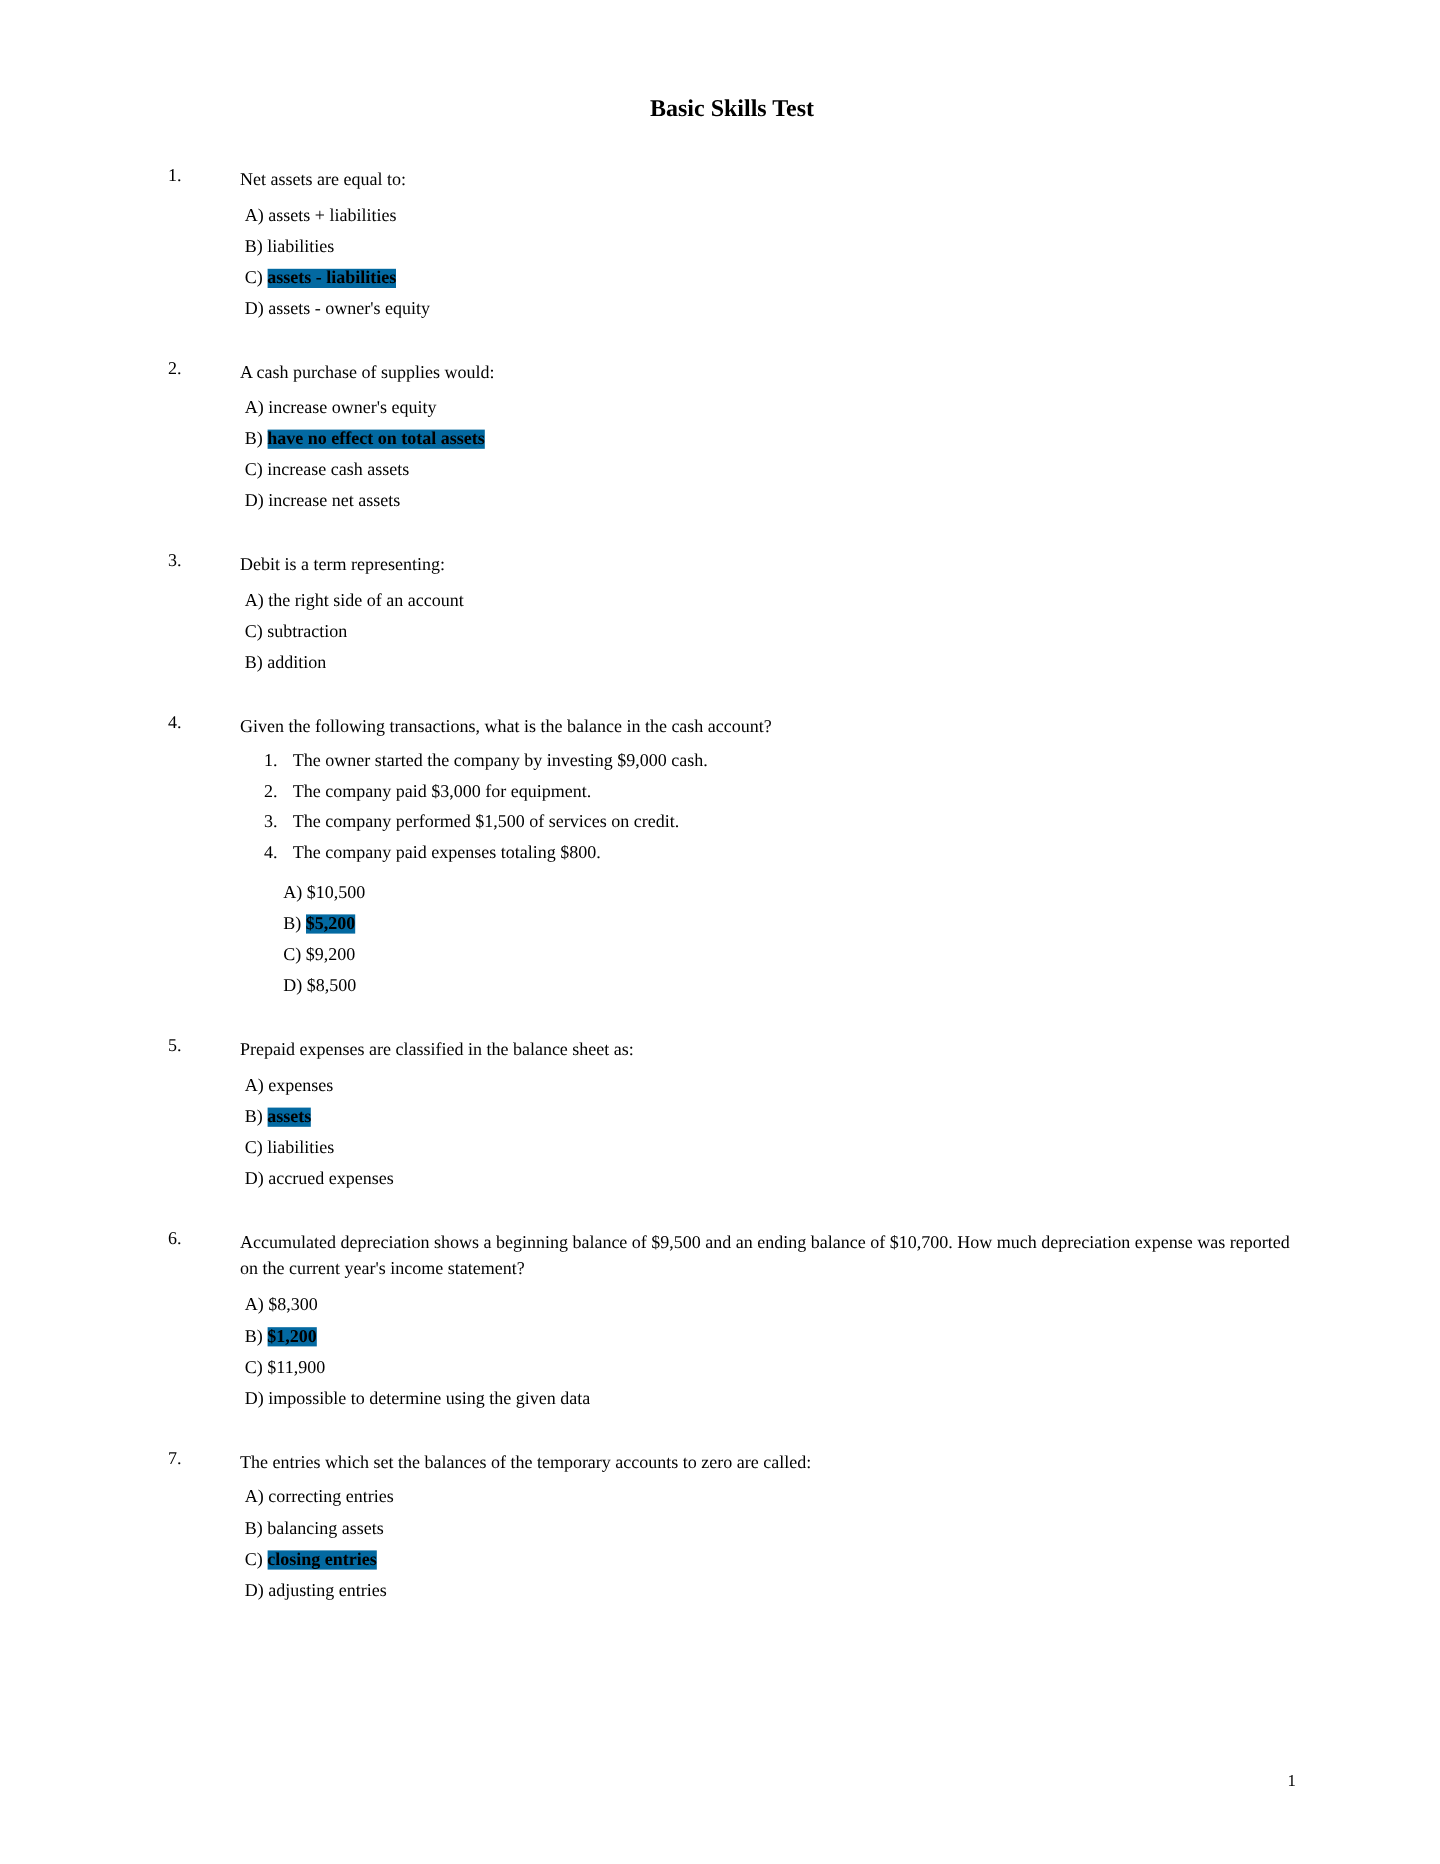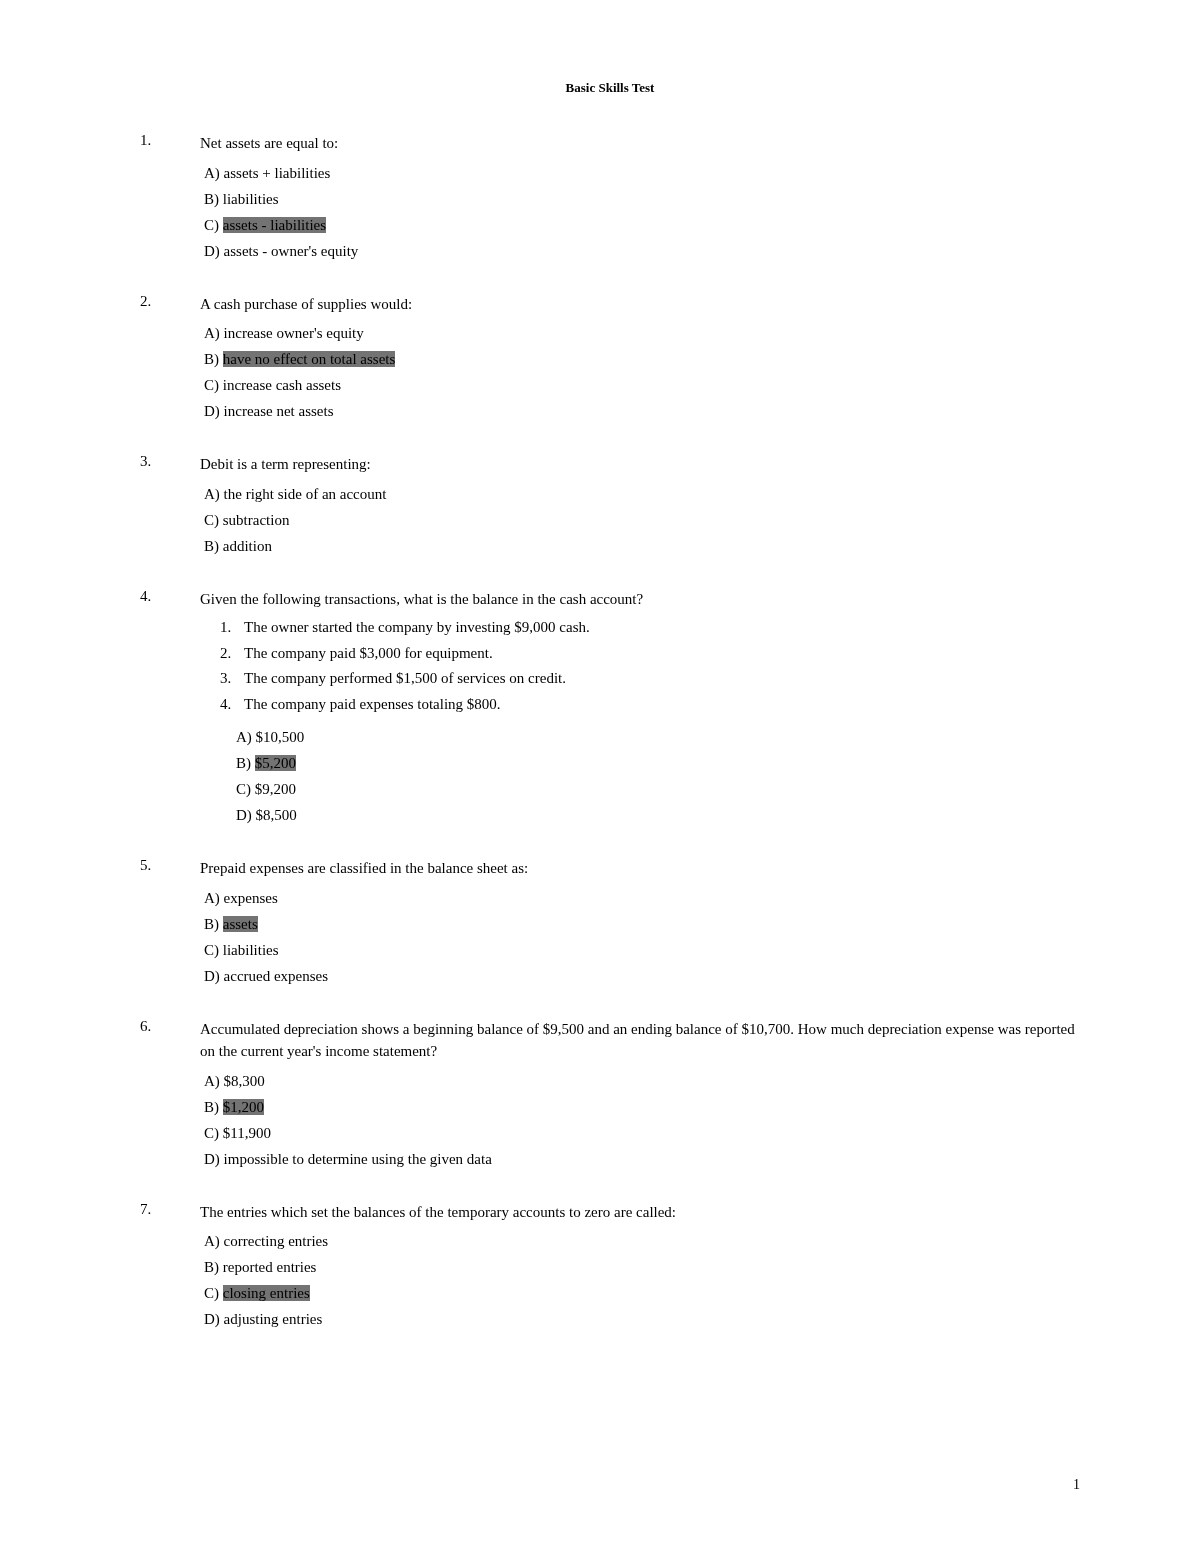--- a/index.html
+++ b/index.html
@@ -14,21 +14,21 @@
       font-size: 15px;
       color: #000;
       width: 1200px;
       min-height: 1553px;
       padding: 80px 120px 80px 140px;
     }
 
     .page-title {
       text-align: center;
       font-weight: bold;
-      font-size: 13px;
+      font-size: 20px;
       margin-bottom: 36px;
     }
 
     .question-block {
       display: flex;
       margin-bottom: 28px;
       align-items: flex-start;
     }
 
     .question-number {
@@ -48,22 +48,23 @@
     .options {
       margin-left: 4px;
     }
 
     .option {
       margin-bottom: 2px;
       line-height: 1.6;
     }
 
     .highlighted {
-      background-color: #737373;
+      background-color: #0369a1;
       display: inline;
+      font-weight: bold;
     }
 
     .sub-list {
       margin-left: 20px;
       margin-bottom: 8px;
     }
 
     .sub-list-item {
       margin-bottom: 3px;
       line-height: 1.5;
@@ -180,21 +181,21 @@
           <div class="option">D) impossible to determine using the given data</div>
         </div>
       </div>
     </div>
     <div class="question-block">
       <div class="question-number">7.</div>
       <div class="question-content">
         <div class="question-text">The entries which set the balances of the temporary accounts to zero are called:</div>
         <div class="options">
           <div class="option">A) correcting entries</div>
-          <div class="option">B) reported entries</div>
+          <div class="option">B) balancing assets</div>
           <div class="option">C) <span class="highlighted">closing entries</span></div>
           <div class="option">D) adjusting entries</div>
         </div>
       </div>
     </div>
   </div>
 
 <div class="page-number">1</div>
 
 </body></html>

